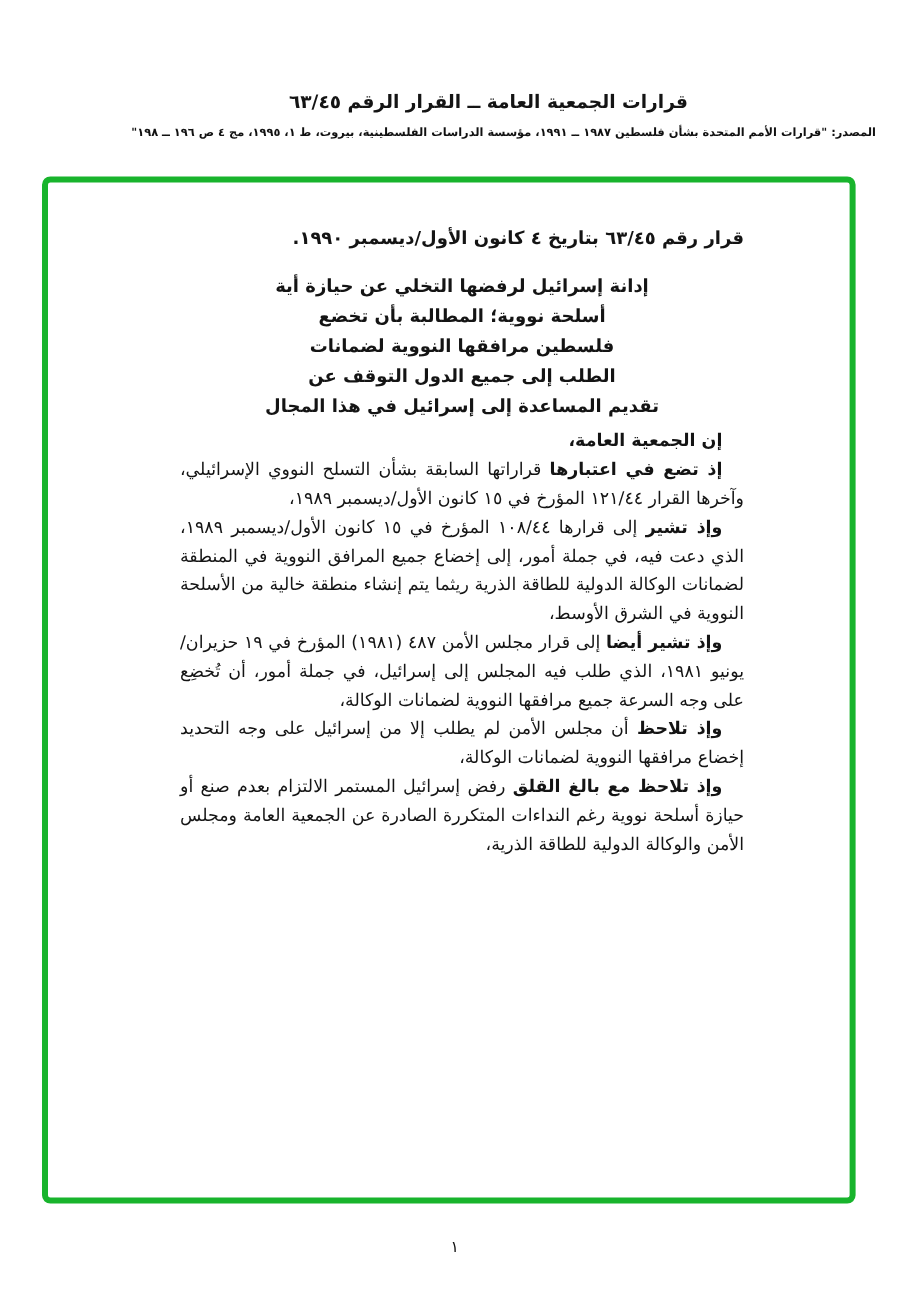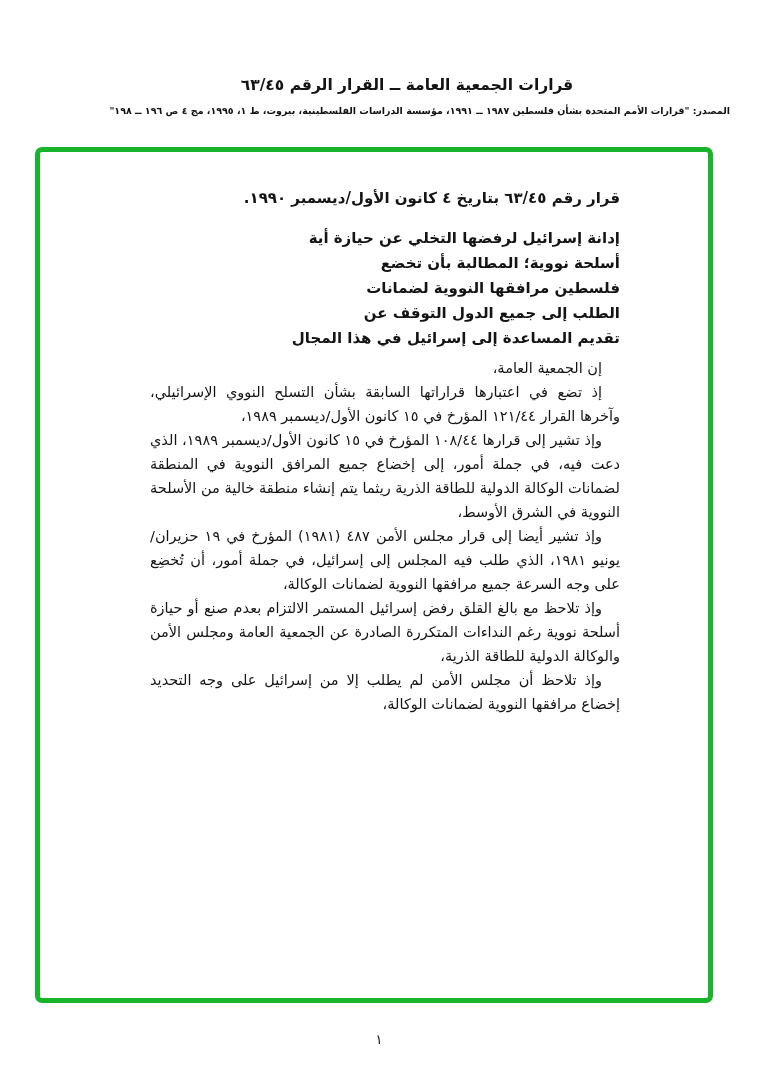--- a/index.html
+++ b/index.html
@@ -33,27 +33,28 @@
     position: absolute; left: 150px; top: 187px; width: 470px;
     direction: rtl;
   }
   .res-title {
     font-weight: bold; font-size: 15px; line-height: 22px;
     margin: 0 0 17px 0;
   }
   .heading { margin: 0 0 5px 0; }
   .heading div {
     font-weight: bold; font-size: 15px; line-height: 25px;
+    text-align: center;
   }
   .body p {
     font-size: 14.5px; line-height: 24px;
     text-align: justify; text-justify: inter-word;
     margin: 0; text-indent: 18px;
   }
-  .body p b { font-weight: normal; }
+  .body p b { font-weight: bold; }
   .page-number {
     position: absolute; top: 1032px; left: 0; width: 100%;
     text-align: center; font-size: 13px; color: #111;
   }
 </style>
 </head>
 <body>
 
 <div class="header-title">قرارات الجمعية العامة ــ القرار الرقم ٦٣/٤٥</div>
 
@@ -71,19 +72,19 @@
     <div>فلسطين مرافقها النووية لضمانات</div>
     <div>الطلب إلى جميع الدول التوقف عن</div>
     <div>تقديم المساعدة إلى إسرائيل في هذا المجال</div>
   </div>
 
   <div class="body">
     <p><b>إن الجمعية العامة،</b><span></span></p>
     <p><b>إذ تضع في اعتبارها</b><span> قراراتها السابقة بشأن التسلح النووي الإسرائيلي، وآخرها القرار ١٢١/٤٤ المؤرخ في ١٥ كانون الأول/ديسمبر ١٩٨٩،</span></p>
     <p><b>وإذ تشير</b><span> إلى قرارها ١٠٨/٤٤ المؤرخ في ١٥ كانون الأول/ديسمبر ١٩٨٩، الذي دعت فيه، في جملة أمور، إلى إخضاع جميع المرافق النووية في المنطقة لضمانات الوكالة الدولية للطاقة الذرية ريثما يتم إنشاء منطقة خالية من الأسلحة النووية في الشرق الأوسط،</span></p>
     <p><b>وإذ تشير أيضا</b><span> إلى قرار مجلس الأمن ٤٨٧ (١٩٨١) المؤرخ في ١٩ حزيران/يونيو ١٩٨١، الذي طلب فيه المجلس إلى إسرائيل، في جملة أمور، أن تُخضِع على وجه السرعة جميع مرافقها النووية لضمانات الوكالة،</span></p>
+    <p><b>وإذ تلاحظ</b><span> أن مجلس الأمن لم يطلب إلا من إسرائيل على وجه التحديد إخضاع مرافقها النووية لضمانات الوكالة،</span></p>
     <p><b>وإذ تلاحظ مع بالغ القلق</b><span> رفض إسرائيل المستمر الالتزام بعدم صنع أو حيازة أسلحة نووية رغم النداءات المتكررة الصادرة عن الجمعية العامة ومجلس الأمن والوكالة الدولية للطاقة الذرية،</span></p>
-    <p><b>وإذ تلاحظ</b><span> أن مجلس الأمن لم يطلب إلا من إسرائيل على وجه التحديد إخضاع مرافقها النووية لضمانات الوكالة،</span></p>
   </div>
 
 </div>
 
 <div class="page-number">١</div>
 
 </body></html>

